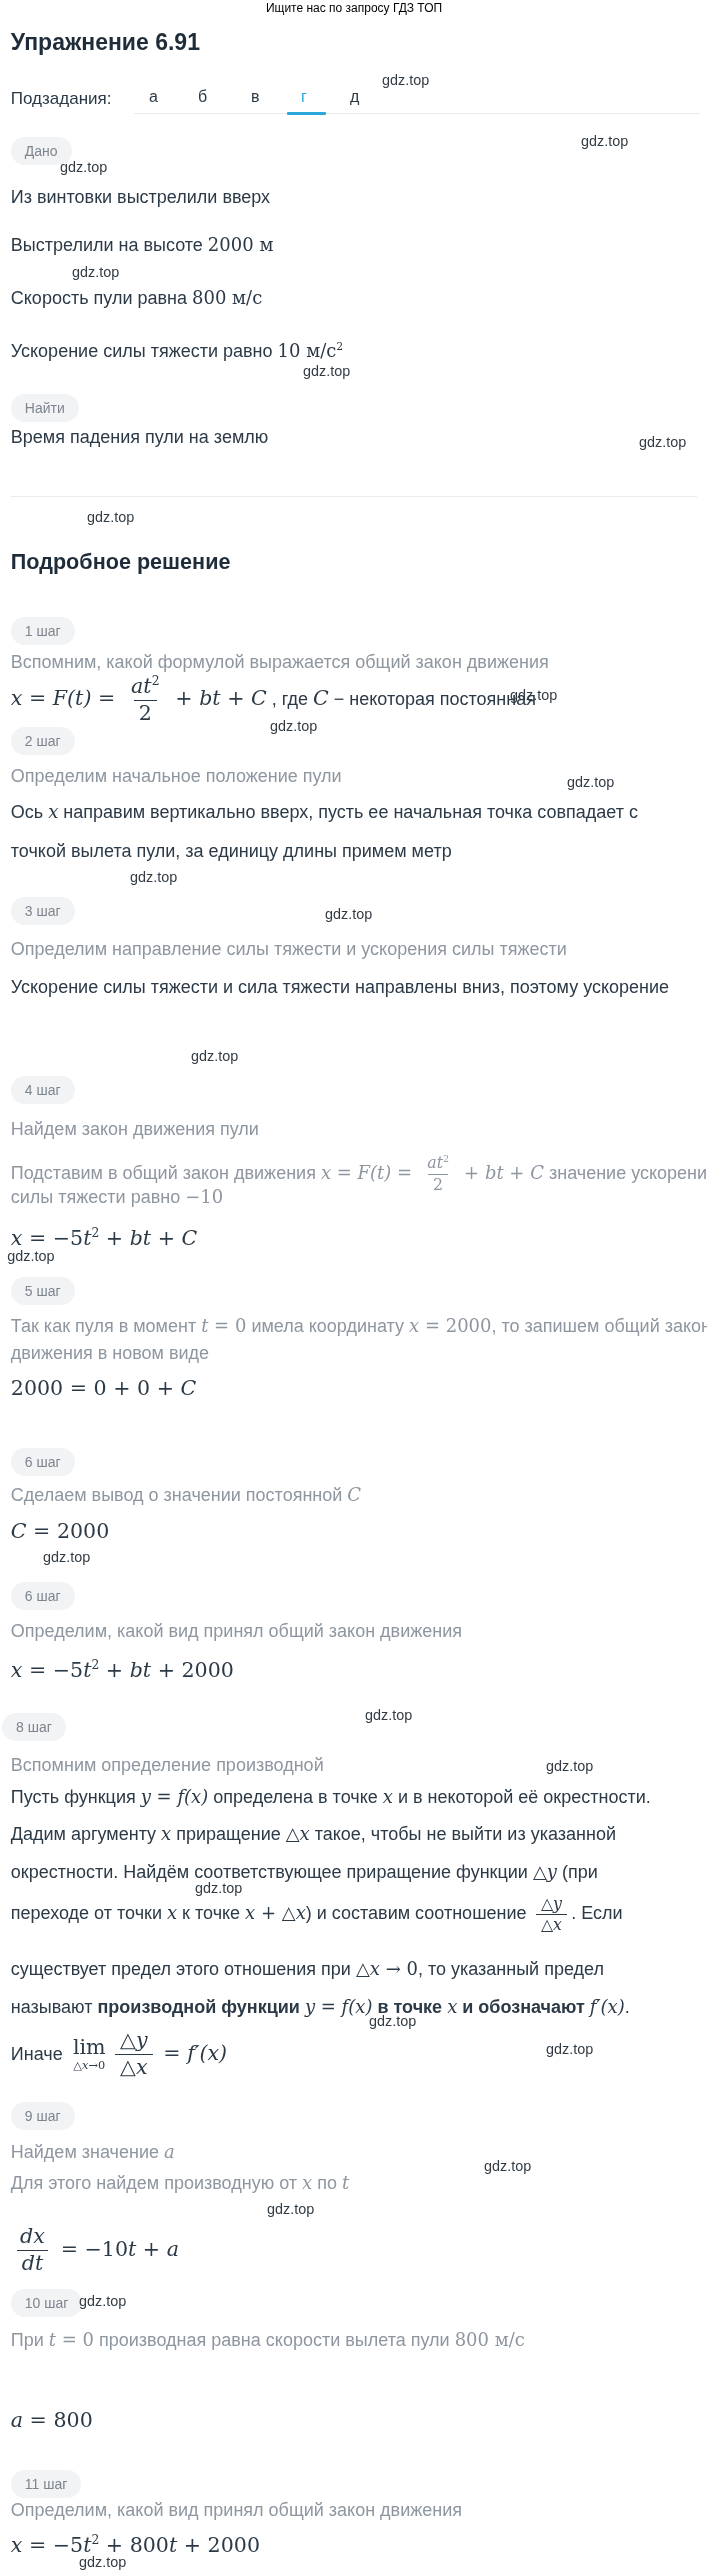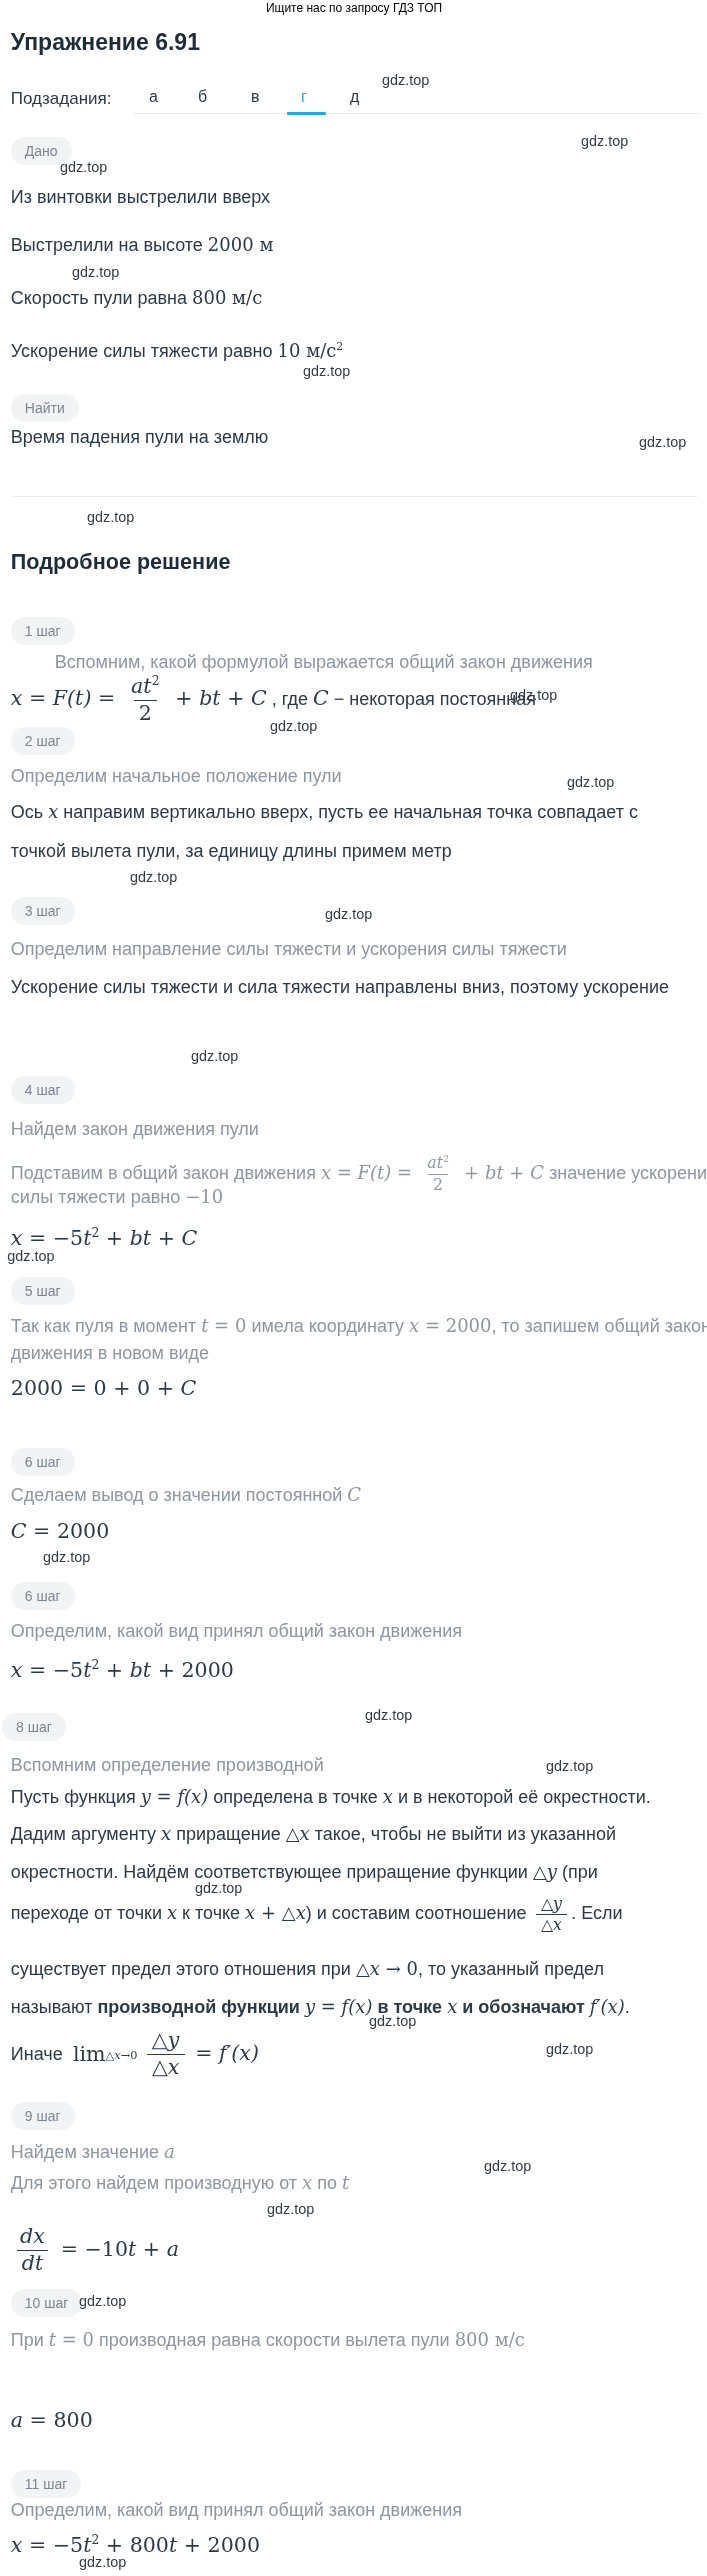--- a/index.html
+++ b/index.html
@@ -12,21 +12,21 @@
   .tx{}
   .tb{font-weight:bold;}
   .mi{font-family:"DejaVu Serif",serif;font-style:italic;}
   .mn{font-family:"DejaVu Serif",serif;font-style:normal;}
   sup.ms{font-family:"DejaVu Serif",serif;font-size:.6em;vertical-align:super;}
   .frac{display:inline-flex;flex-direction:column;align-items:center;text-align:center;
         vertical-align:middle;margin:0 4.1px;line-height:1.15;}
   .ln:not(.fx) .frac{font-size:.88em;}
   .fn{padding:0 5.2px 1px;}
   .fd{border-top:1.5px solid currentColor;padding:1px 5.2px 0;}
-  .lim{display:inline-flex;flex-direction:row;align-items:center;vertical-align:middle;
+  .lim{display:inline-flex;flex-direction:column;align-items:center;vertical-align:middle;
        margin:0 5.2px;line-height:1;}
   .limw{line-height:1;}
   .limu{font-size:.55em;margin-top:3.1px;}
   .pill{position:absolute;height:28px;border-radius:14px;background:#f1f3f5;color:#7d858e;
         font-size:14px;display:flex;align-items:center;padding:0 14px;}
   .wm{position:absolute;font-size:14.4px;color:#333c44;white-space:nowrap;}
   .big-title{position:absolute;font-weight:800;color:#1f2d3a;white-space:nowrap;}
   .tab{position:absolute;font-size:16px;color:#2c3a47;cursor:pointer;white-space:nowrap;}
   .tab.active{color:#2aa7db;}
   .hline{position:absolute;background:#e8eaec;height:1px;}
@@ -57,21 +57,21 @@
   <div class="ln" style="left:10.8px;top:286px;"><span class="tx">Скорость пули равна </span><span class="mn">800 м/с</span></div>
   <div class="ln" style="left:10.8px;top:335px;"><span class="tx">Ускорение силы тяжести равно </span><span class="mn">10 м/с</span><sup class="ms">2</sup></div>
 
   <div class="pill" style="left:10.8px;top:394px;">Найти</div>
   <div class="ln" style="left:10.8px;top:425px;"><span class="tx">Время падения пули на землю</span></div>
 
   <div class="hline" style="left:10.8px;top:496px;width:686px;"></div>
   <div class="big-title" style="left:10.8px;top:549px;font-size:21.6px;">Подробное решение</div>
 
   <div class="pill" style="left:10.8px;top:617px;">1 шаг</div>
-  <div class="ln gray" style="left:10.8px;top:650px;margin-left:44px;"><span class="tx">Вспомним, какой формулой выражается общий закон движения</span></div>
+  <div class="ln gray" style="left:10.8px;top:650px;"><span class="tx">Вспомним, какой формулой выражается общий закон движения</span></div>
   <div class="ln fx" style="left:10.8px;top:674px;"><span class="mi">x</span><span class="mn"> = </span><span class="mi">F(t)</span><span class="mn"> = </span><span class="frac">
         <span class="fn"><span class="mi">at</span><sup class="ms">2</sup></span>
         <span class="fd"><span class="mn">2</span></span>
       </span><span class="mn"> + </span><span class="mi">bt</span><span class="mn"> + </span><span class="mi">C</span><span class="tx"> , где </span><span class="mi">C</span><span class="tx"> − некоторая постоянная</span></div>
 
   <div class="pill" style="left:10.8px;top:727px;">2 шаг</div>
   <div class="ln gray" style="left:10.8px;top:764px;"><span class="tx">Определим начальное положение пули</span></div>
   <div class="ln" style="left:10.8px;top:800px;"><span class="tx">Ось </span><span class="mi">x</span><span class="tx"> направим вертикально вверх, пусть ее начальная точка совпадает с</span></div>
   <div class="ln" style="left:10.8px;top:839px;"><span class="tx">точкой вылета пули, за единицу длины примем метр</span></div>
 

